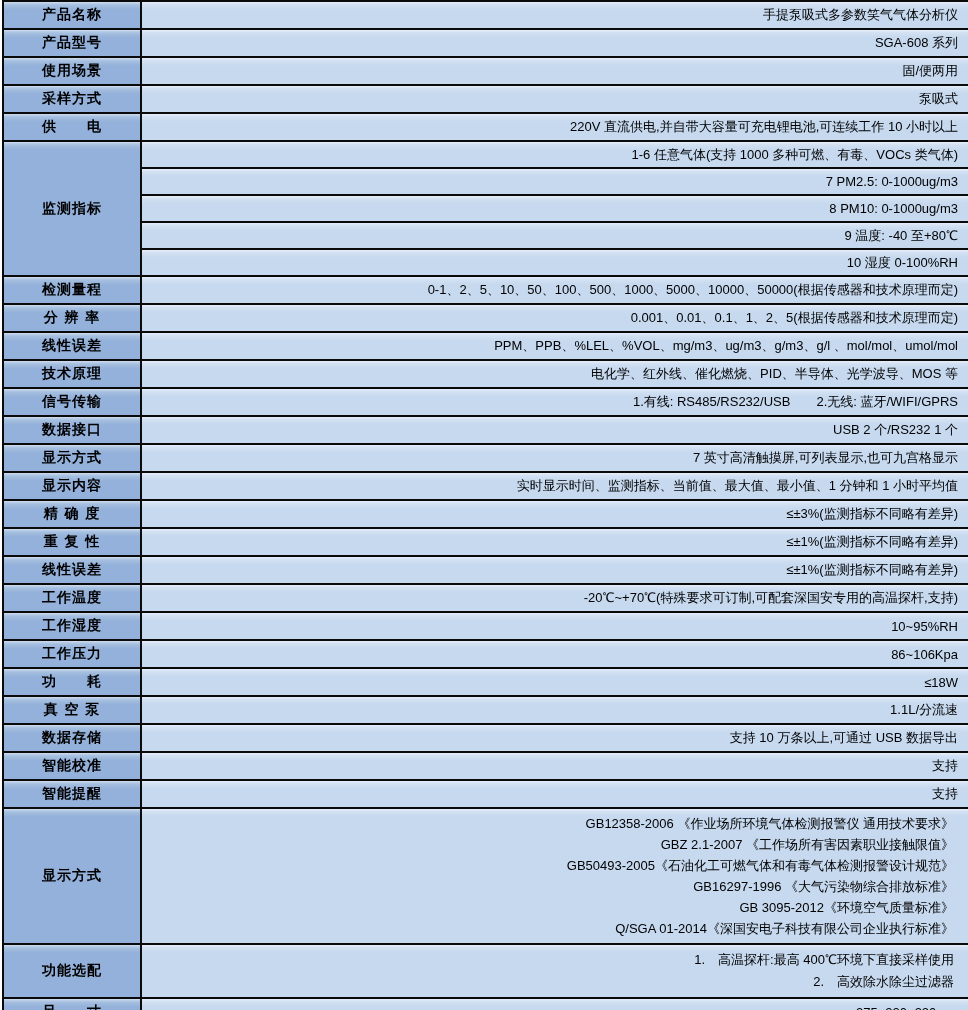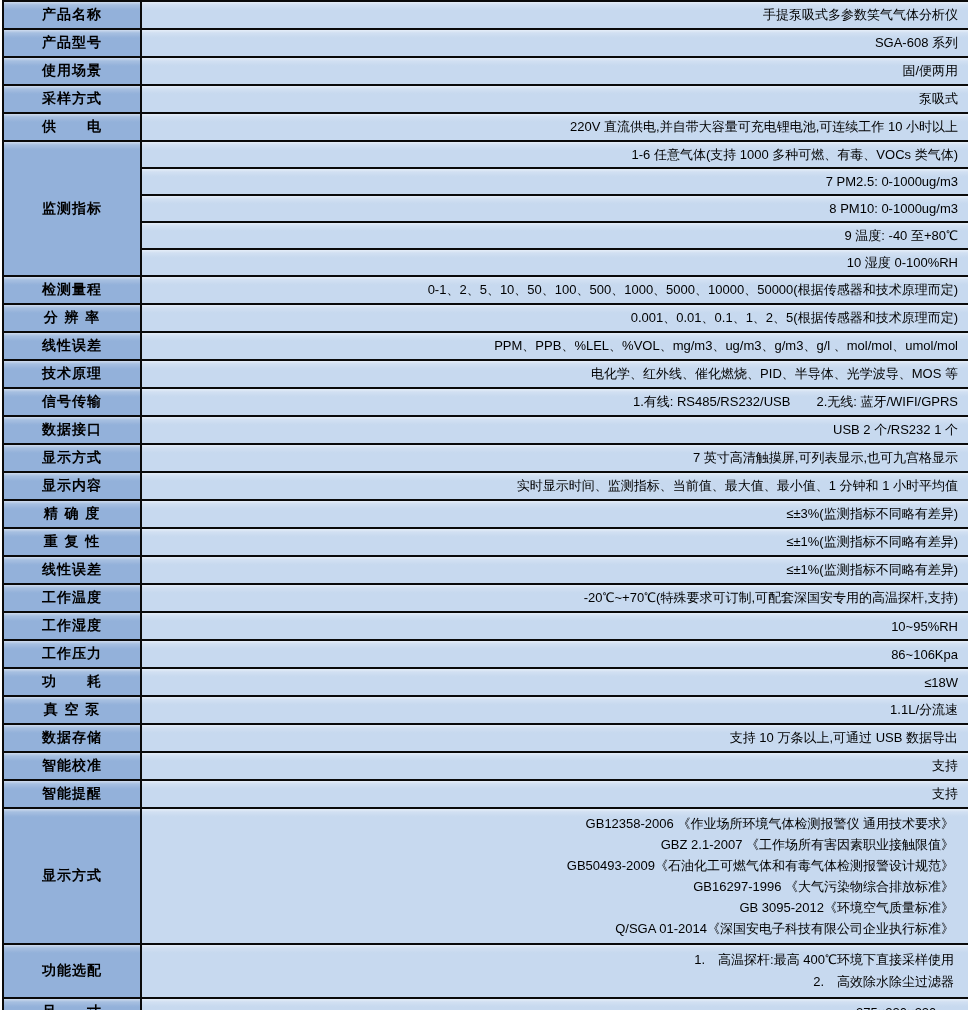--- a/index.html
+++ b/index.html
@@ -167,21 +167,21 @@
     <tr class="h27">
       <th class="label-cell">智能提醒</th>
       <td class="value-cell">支持</td>
     </tr>
 
     <tr>
       <th class="label-cell">显示方式</th>
       <td class="value-cell multiline">
         <div>GB12358-2006 《作业场所环境气体检测报警仪 通用技术要求》</div>
         <div>GBZ 2.1-2007 《工作场所有害因素职业接触限值》</div>
-        <div>GB50493-2009《石油化工可燃气体和有毒气体检测报警设计规范》</div>
+        <div>GB50493-2005《石油化工可燃气体和有毒气体检测报警设计规范》</div>
         <div>GB16297-1996 《大气污染物综合排放标准》</div>
         <div>GB 3095-2012《环境空气质量标准》</div>
         <div>Q/SGA 01-2014《深国安电子科技有限公司企业执行标准》</div>
       </td>
     </tr>
 
     <tr>
       <th class="label-cell">功能选配</th>
       <td class="value-cell multiline multiline2">
         <div>1.　高温探杆:最高 400℃环境下直接采样使用</div>

